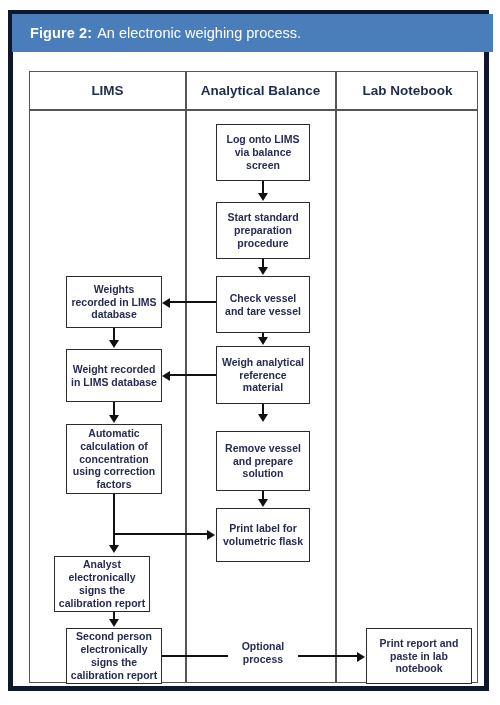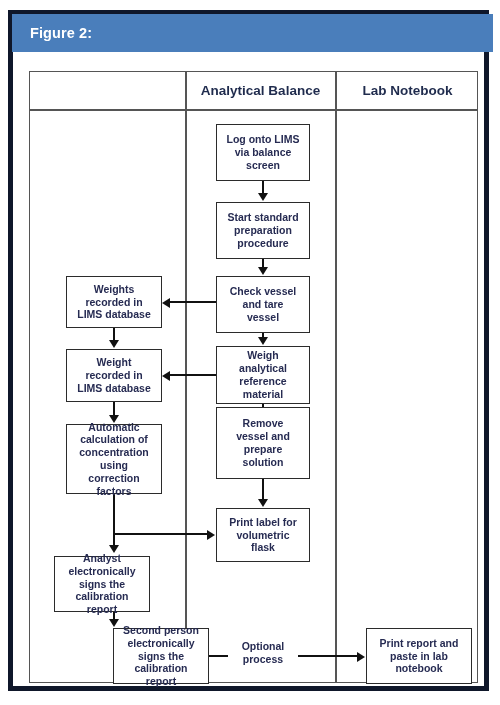--- a/index.html
+++ b/index.html
@@ -94,38 +94,38 @@
     border: 1.5px solid #2b2b2b;
     background: #ffffff;
     display: flex;
     align-items: center;
     justify-content: center;
     text-align: center;
     font-size: 10.5px;
     line-height: 1.22;
     color: #262b52;
     font-weight: bold;
-    padding: 2px 9px;
+    padding: 2px 3px;
     z-index: 3;
   }
 
   
   #box-log-onto      { left: 186px; top: 52px;  width: 94px; height: 57px; }
   #box-start-std     { left: 186px; top: 130px; width: 94px; height: 57px; }
   #box-check-balance { left: 186px; top: 204px; width: 94px; height: 57px; }
   #box-weigh-ref     { left: 186px; top: 274px; width: 94px; height: 58px; }
-  #box-remove-vessel { left: 186px; top: 335px; width: 94px; height: 72px; }
+  #box-remove-vessel { left: 186px; top: 359px; width: 94px; height: 60px; }
   #box-print-label   { left: 186px; top: 436px; width: 94px; height: 54px; }
 
   
   #box-weights-rec   { left: 36px; top: 204px; width: 96px; height: 52px; }
   #box-weight-rec    { left: 36px; top: 277px; width: 96px; height: 53px; }
   #box-auto-calc     { left: 36px; top: 352px; width: 96px; height: 70px; }
   #box-analyst-sign  { left: 24px; top: 484px; width: 96px; height: 56px; }
-  #box-second-sign   { left: 36px; top: 556px; width: 96px; height: 56px; margin-left: 47px; }
+  #box-second-sign   { left: 36px; top: 556px; width: 96px; height: 56px; }
 
   
   #box-print-report  { left: 336px; top: 556px; width: 106px; height: 56px; }
 
   
   .vline {
     position: absolute;
     width: 2px;
     background: #111111;
     z-index: 1;
@@ -220,28 +220,30 @@
     z-index: 2;
   }
 </style>
 </head>
 <body>
 
 <div id="figure-root">
 
   <div id="caption-bar">
     <span class="cap-strong">Figure 2:</span>
+    <span class="cap-rest">An electronic weighing process.</span>
   </div>
 
   <div id="lane-table">
 
     <div id="lane-header-rule"></div>
     <div class="lane-divider" id="lane-divider-1"></div>
     <div class="lane-divider" id="lane-divider-2"></div>
 
+    <div class="lane-header" id="lane-header-lims">LIMS</div>
     <div class="lane-header" id="lane-header-balance">Analytical Balance</div>
     <div class="lane-header" id="lane-header-notebook">Lab Notebook</div>
 
     <div class="pbox" id="box-log-onto">Log onto LIMS via balance screen</div>
     <div class="pbox" id="box-start-std">Start standard preparation procedure</div>
     <div class="pbox" id="box-check-balance">Check vessel and tare vessel</div>
     <div class="pbox" id="box-weigh-ref">Weigh analytical reference material</div>
     <div class="pbox" id="box-remove-vessel">Remove vessel and prepare solution</div>
     <div class="pbox" id="box-print-label">Print label for volumetric flask</div>
 

